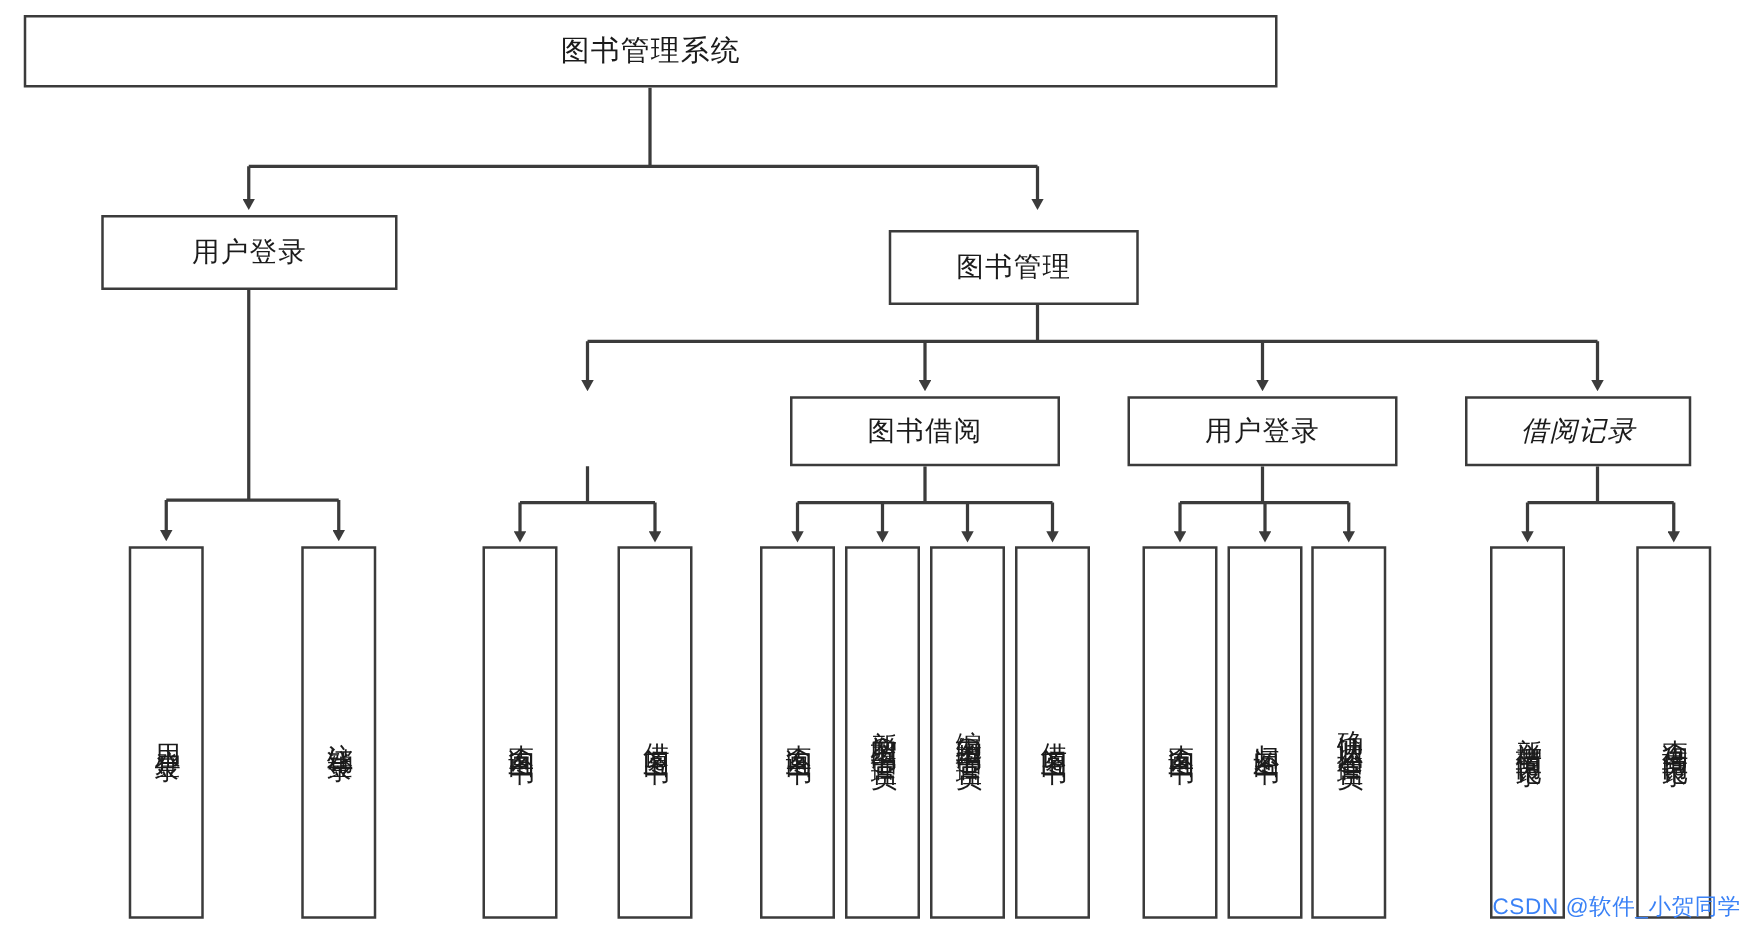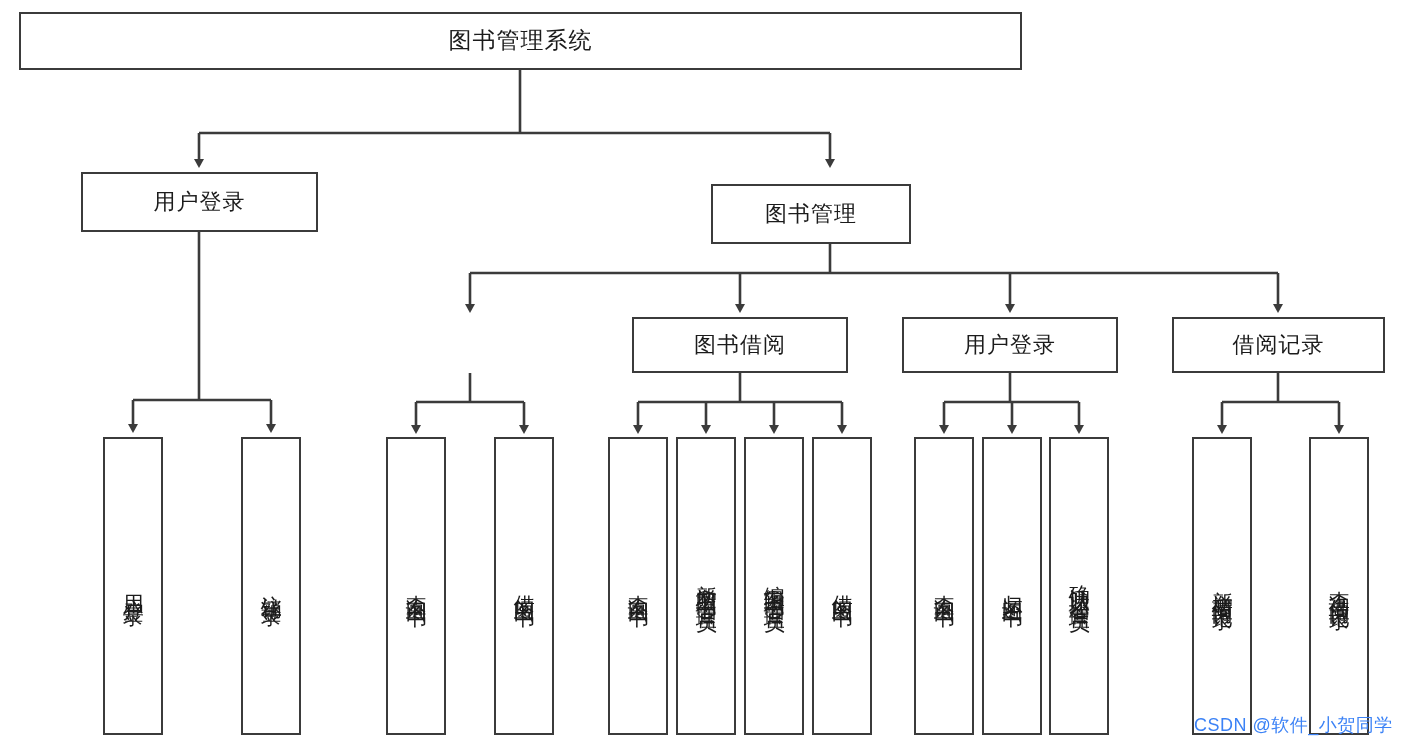--- a/index.html
+++ b/index.html
@@ -135,21 +135,21 @@
   <div class="node horiz" style="left:711px; top:184px; width:200px; height:60px;">
     <span>图书管理</span>
   </div>
 
   <div class="node horiz" style="left:632px; top:317px; width:216px; height:56px;">
     <span>图书借阅</span>
   </div>
   <div class="node horiz" style="left:902px; top:317px; width:216px; height:56px;">
     <span>用户登录</span>
   </div>
-  <div class="node horiz" style="left:1172px; top:317px; width:213px; height:56px;">
+  <div class="node horiz" style="left:1172px; top:317px; width:181px; height:56px;font-style:italic;">
     <span>借阅记录</span>
   </div>
 
   <div class="node vert" style="left:103px; top:437px; width:60px; height:298px;">
     <span class="vlabel">用户登录</span>
   </div>
   <div class="node vert" style="left:241px; top:437px; width:60px; height:298px;">
     <span class="vlabel">注销登录</span>
   </div>
 

